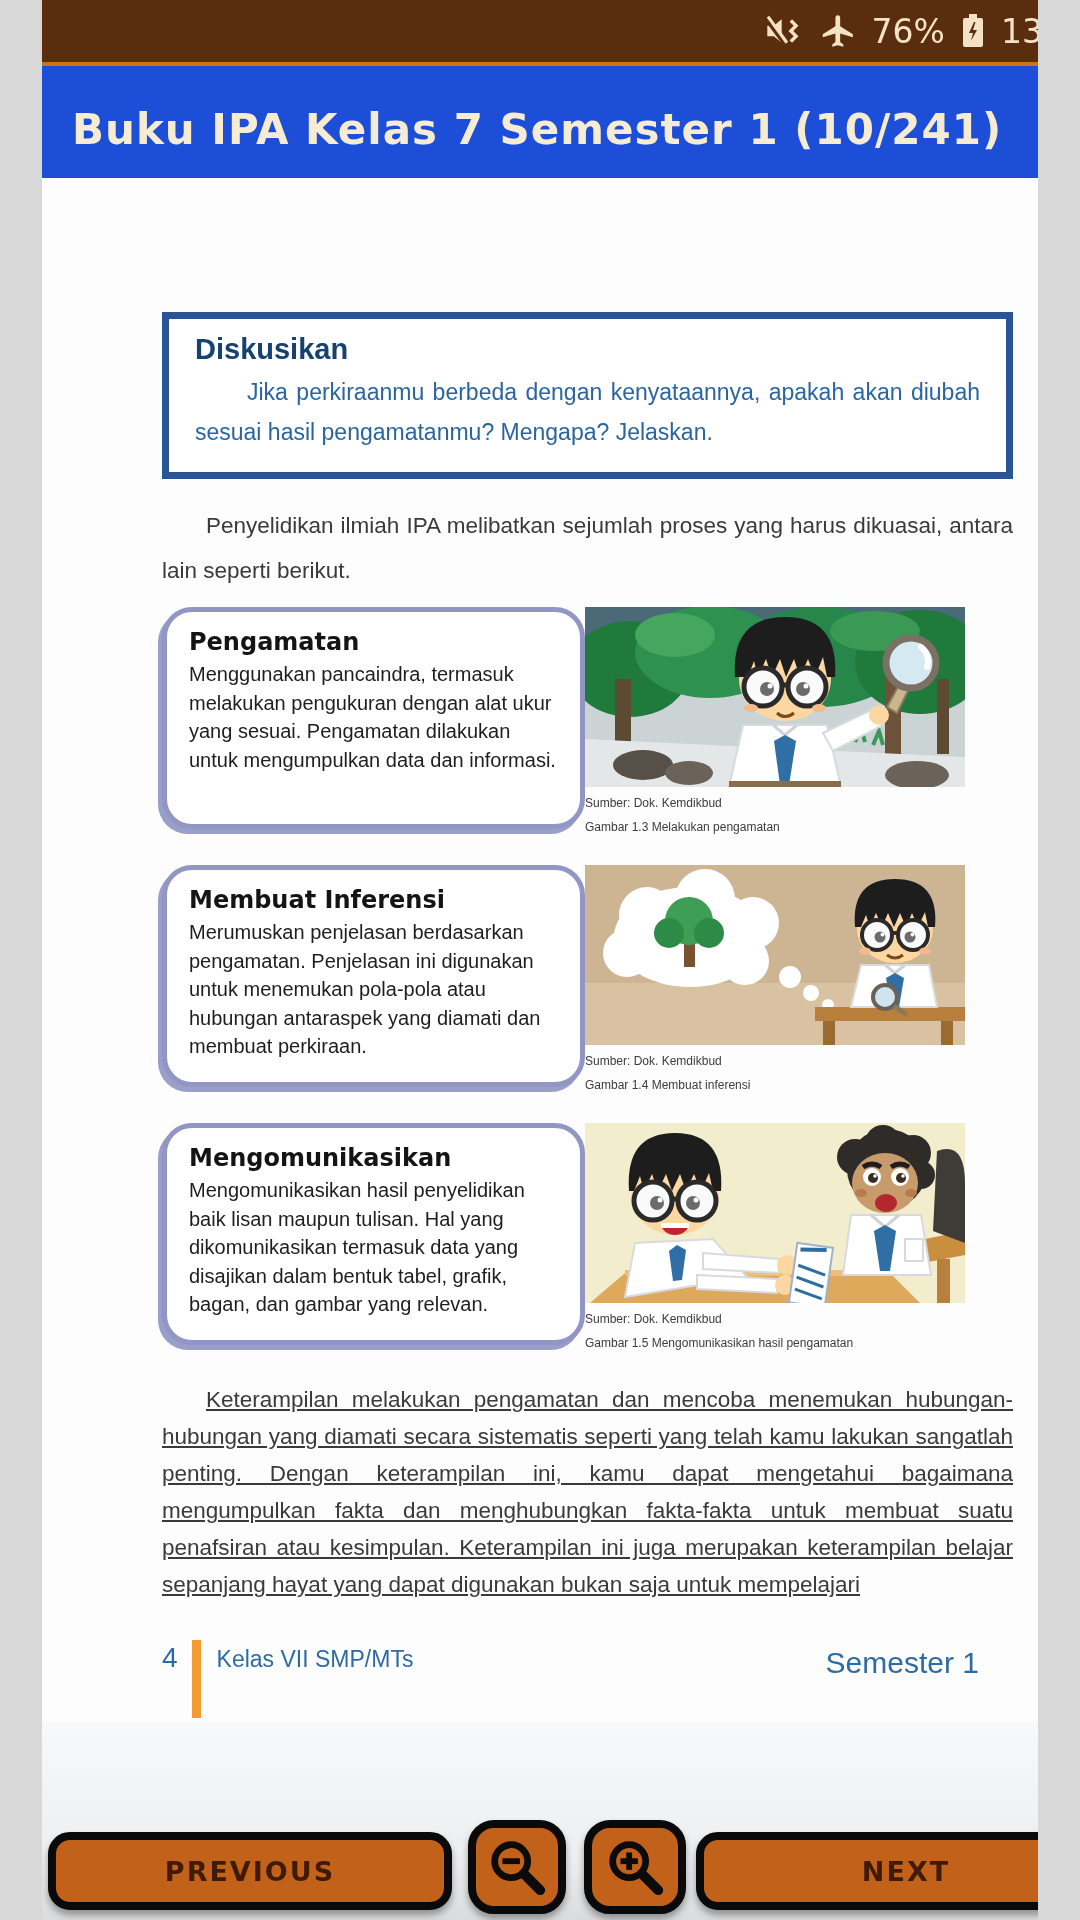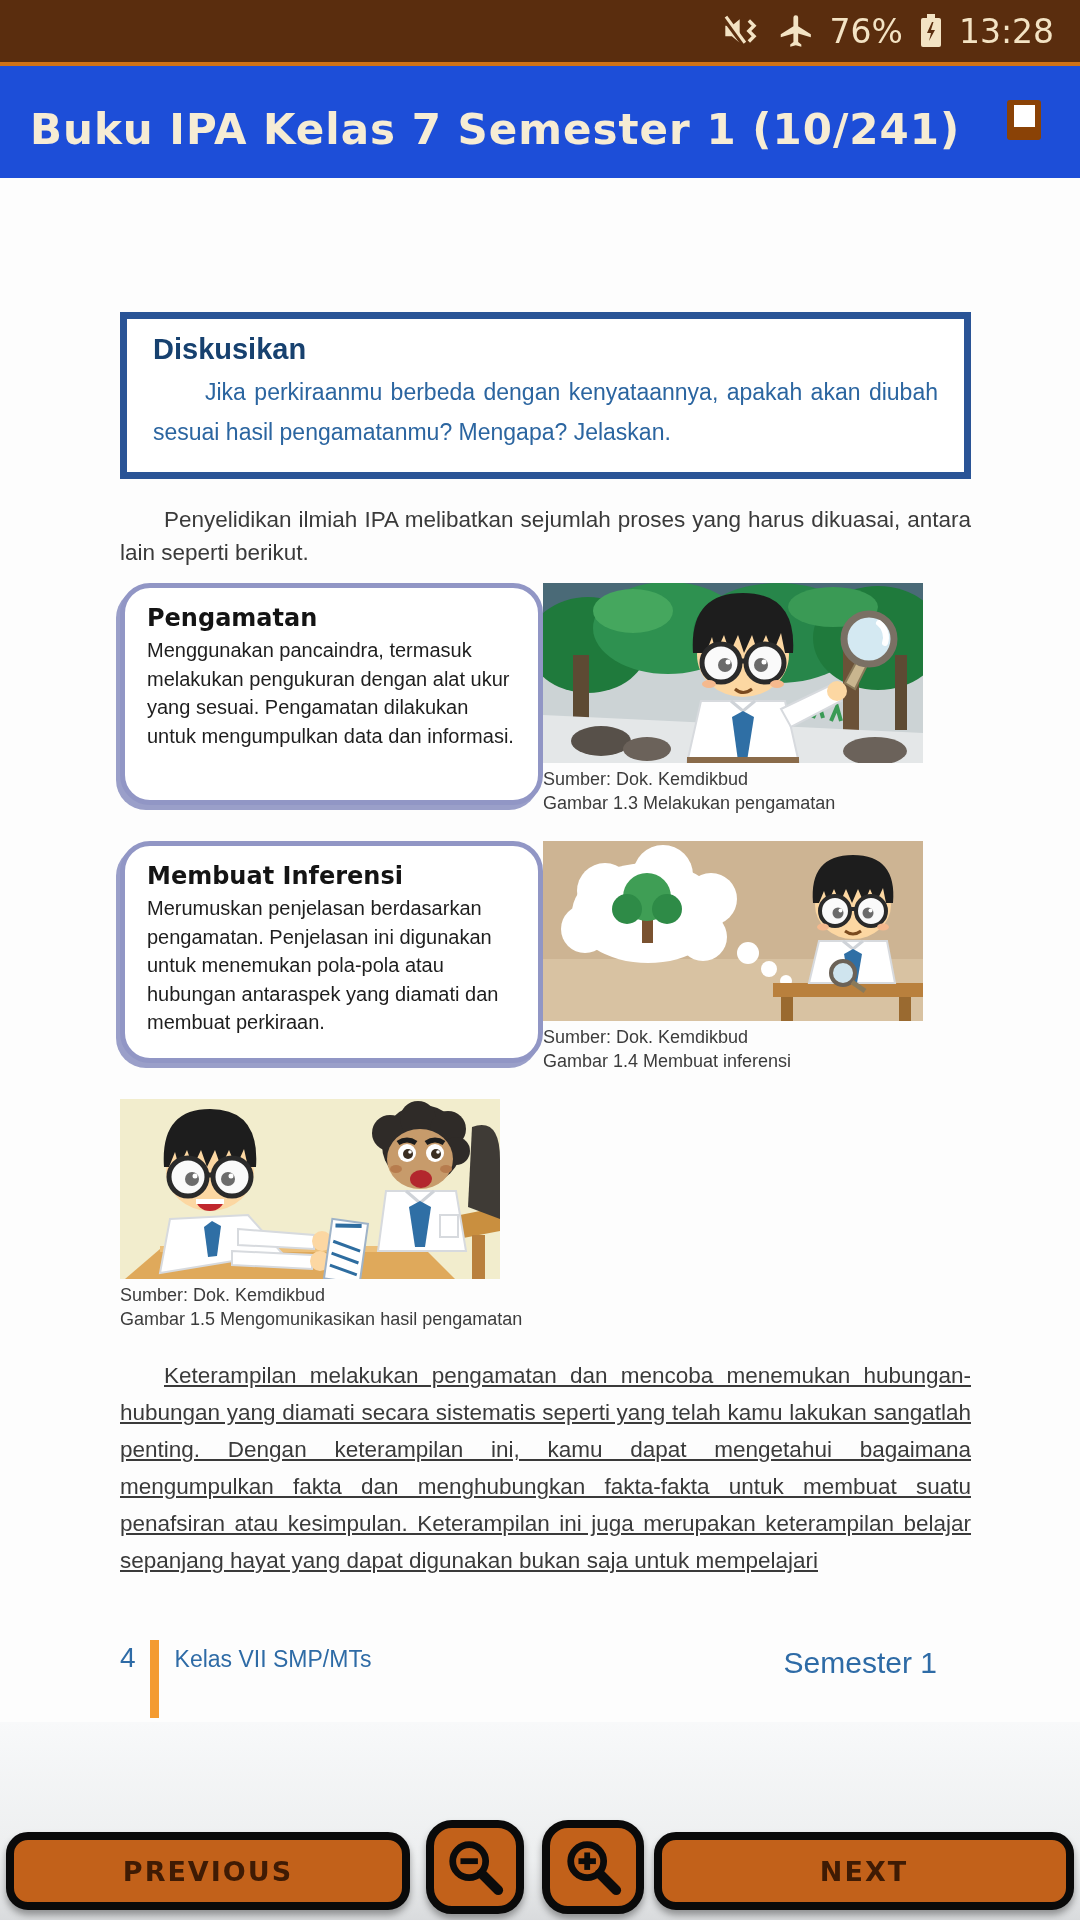--- a/index.html
+++ b/index.html
@@ -1,16 +1,16 @@
 <!DOCTYPE html>
 <html><head>
 <meta charset="utf-8">
 <style>
   html,body{margin:0;padding:0;background:#d8d8d8;font-family:"Liberation Sans",sans-serif;}
-  .screen{position:relative;width:1080px;height:1920px;background:#fdfdfd;overflow:hidden;margin:0 auto;}
+  .screen{position:relative;width:996px;height:1920px;background:#fdfdfd;overflow:hidden;margin:0 auto;}
 
   
   .status-bar{position:absolute;top:0;left:0;width:1080px;height:62px;background:#5a2d0e;
     display:flex;align-items:center;justify-content:flex-end;gap:16px;padding-right:26px;box-sizing:border-box;}
   .status-text{color:#f3e3c4;font-size:33px;font-family:"DejaVu Sans",sans-serif;}
   .status-icon{display:block;}
 
   
   .app-bar{position:absolute;top:62px;left:0;width:1080px;height:116px;background:#1d4ed8;
     border-top:4px solid #cf7216;box-sizing:border-box;}
@@ -21,32 +21,32 @@
   .square-btn .sq{display:block;width:21px;height:22px;background:#ffffff;margin-top:5px;}
 
   
   .page{position:absolute;top:178px;left:0;width:1080px;height:1544px;background:#fdfdfd;
     padding:134px 109px 0 120px;box-sizing:border-box;}
 
   .discussion-box{border:7px solid #2a5496;padding:14px 26px 20px 26px;margin:0 0 24px 0;background:#fff;}
   .discussion-title{margin:0 0 6px 0;font-size:29px;font-weight:bold;color:#17416f;}
   .discussion-body{margin:0;font-size:23px;line-height:40px;color:#2b65a0;text-align:justify;text-indent:52px;}
 
-  .para{margin:0;font-size:22.5px;line-height:33px;color:#3a3a3a;text-align:justify;text-indent:44px;}
+  .para{margin:0;font-size:22.5px;line-height:45px;color:#3a3a3a;text-align:justify;text-indent:44px;}
   .para.closing{line-height:37px;margin-top:26px;text-decoration:underline;}
 
   .row{display:flex;align-items:flex-start;margin:0 0 26px 0;}
   .card{width:423px;min-height:222px;box-sizing:border-box;background:#fff;
     border:5px solid #9196c5;border-radius:30px;box-shadow:-4px 5px 0 0 #9a9fc9;
     padding:16px 20px 12px 22px;}
   .card-title{margin:0 0 4px 0;font-size:24px;font-weight:bold;color:#141414;font-family:"DejaVu Sans",sans-serif;}
   .card-body{margin:0;font-size:20px;line-height:28.5px;color:#1e1e1e;}
   .figure{width:425px;margin:0;}
   .figure svg{display:block;width:380px;height:180px;}
-  .caption{margin-top:4px;font-size:18px;line-height:24px;color:#3c3c3c;}
+  .caption{margin-top:4px;font-size:12px;line-height:24px;color:#3c3c3c;}
 
   .footer{position:absolute;top:1462px;left:120px;right:143px;display:flex;align-items:flex-start;}
   .page-number{font-size:28px;color:#2e6ba6;margin-top:2px;}
   .footer-bar{width:9px;height:78px;background:#f49b31;margin:0 16px 0 14px;}
   .footer-left{font-size:23px;color:#2e6ba6;margin-top:6px;}
   .footer-right{margin-left:auto;font-size:30px;color:#2e6ba6;margin-top:6px;}
 
   
   .toolbar{position:absolute;bottom:0;left:0;width:1080px;height:198px;
     background:linear-gradient(#f8f9fa 0%,#eceeef 70%,#d9dbdd 100%);}
@@ -203,20 +203,24 @@
           <line x1="309" y1="141" x2="322" y2="150" stroke="#8a7a5a" stroke-width="5"></line>
         </svg>
         <figcaption class="caption">
           <span>Sumber: Dok. Kemdikbud</span><br>
           <span>Gambar 1.4 Membuat inferensi</span>
         </figcaption>
       </figure>
     </div>
 
     <div class="row">
+      <div class="card">
+        <p class="card-title">Mengomunikasikan</p>
+        <p class="card-body">Mengomunikasikan hasil penyelidikan baik lisan maupun tulisan. Hal yang dikomunikasikan termasuk data yang disajikan dalam bentuk tabel, grafik, bagan, dan gambar yang relevan.</p>
+      </div>
       <figure class="figure">
         <svg viewBox="0 0 380 180">
           <rect width="380" height="180" fill="#f2edcd"></rect>
           <path d="M40 150 L305 150 L335 180 L5 180 Z" fill="#dfa95b"></path>
           <path d="M40 150 L305 150" stroke="#ecbf79" stroke-width="6"></path>
           <path d="M330 118 L380 108 L380 132 L338 140 Z" fill="#c98f3f"></path>
           <rect x="352" y="136" width="13" height="44" fill="#b9803d"></rect>
           <path d="M352 28 Q380 18 380 60 L380 120 L348 108 Z" fill="#3f3b36"></path>
 
           <g transform="translate(12,6)">

